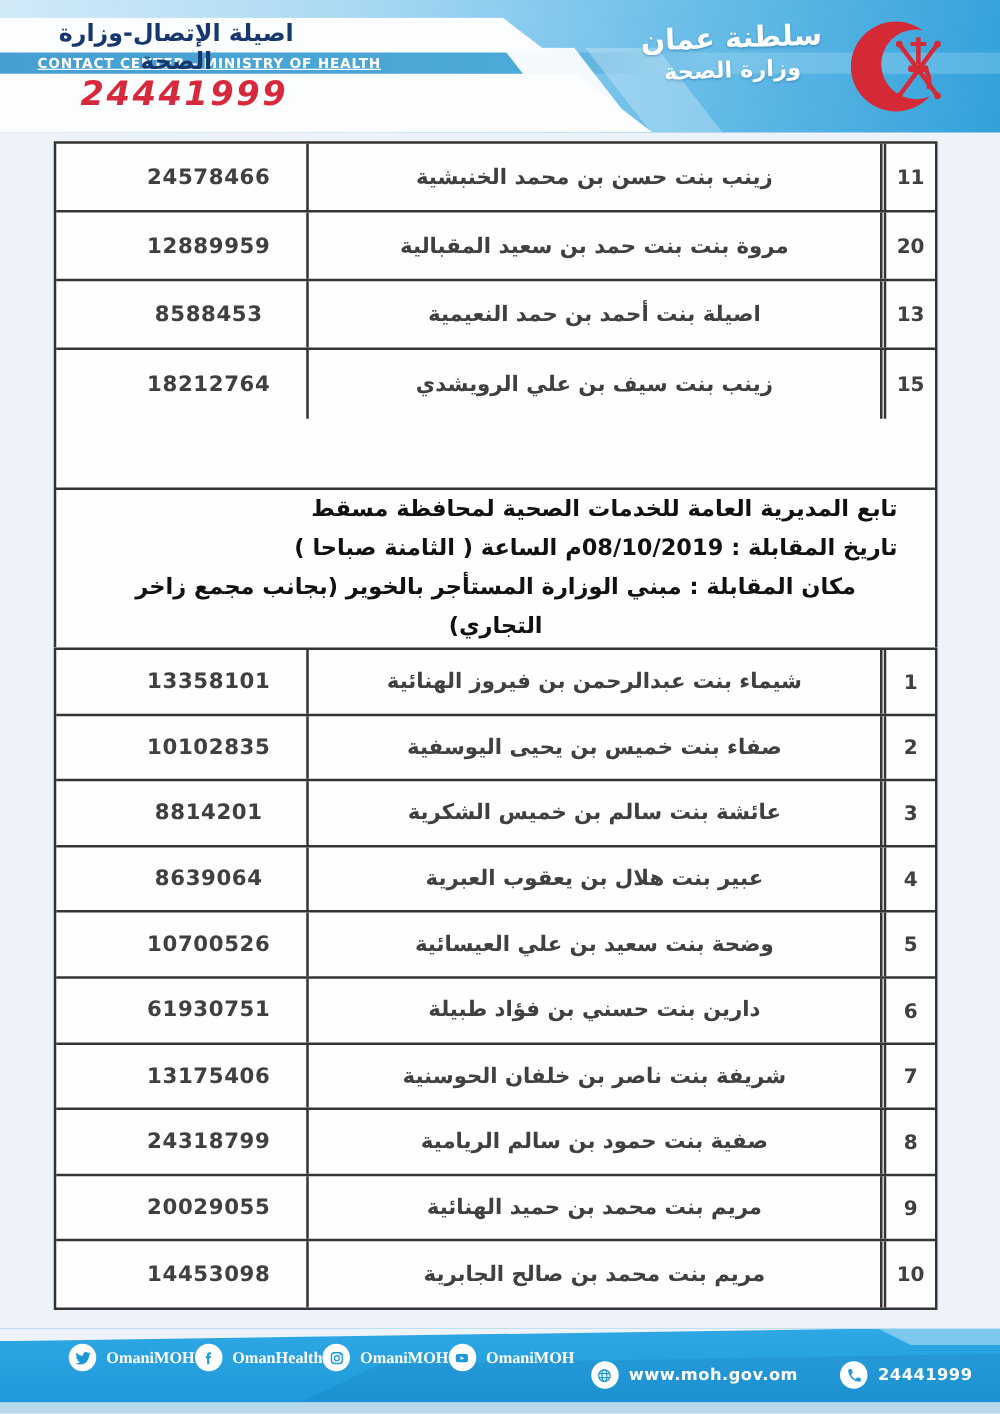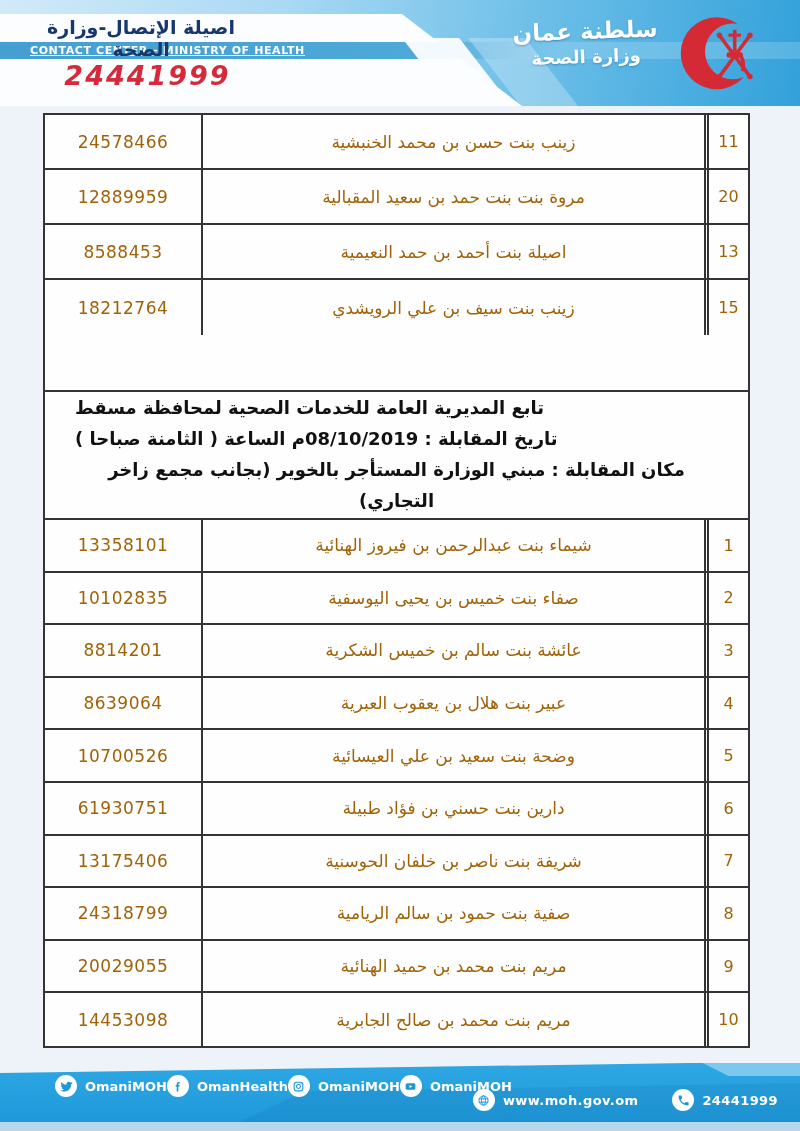--- a/index.html
+++ b/index.html
@@ -35,43 +35,43 @@
   .hdr-callig .l2 { font-size:18px; font-weight:bold; margin-top:2px; }
   .hdr-logo { position:absolute; left:678px; top:10px; width:90px; height:90px; z-index:5; }
 
   
   .tbl { position:absolute; left:43px; width:707px; background:#fefefe;
     border:2px solid #343434; display:grid; }
   .tbl-top    { top:113px; height:279px; grid-template-rows:repeat(5,1fr); }
   .tbl-bottom { top:518px; height:530px; grid-template-rows:repeat(10,1fr); }
   .row { display:flex; border-bottom:2px solid #343434; }
   .row:last-child { border-bottom:none; }
-  .c { display:flex; align-items:center; justify-content:center; font-weight:normal; color:#a16207; }
+  .c { display:flex; align-items:center; justify-content:center; font-weight:bold; color:#404040;margin-left:44px; }
   .c-id   { width:158px; border-right:2px solid #343434; font-size:17px; letter-spacing:.5px; }
   .c-name { flex:1; direction:rtl; font-size:17px; padding:0 8px; text-align:center;border-radius:15px; }
   .c-no   { width:44px; border-left:5px double #343434; font-size:16px; }
 
   
   .notice { position:absolute; left:43px; top:392px; width:707px; height:126px;
     background:#fefefe; border-left:2px solid #343434; border-right:2px solid #343434;
-    display:flex; flex-direction:column; align-items:flex-end; justify-content:center;
+    display:flex; flex-direction:column; align-items:flex-start; justify-content:center;
     direction:rtl; text-align:center; font-weight:bold; color:#111;
     font-size:18px; line-height:1.72; padding:0 30px; }
 
   
   .footer { position:absolute; left:0; top:1063px; width:800px; height:59px;
     background:linear-gradient(to bottom,#2ea7e4,#1f99da); }
   .ft-notch { position:absolute; left:0; top:0; width:690px; height:10px;
     background:#edf3f8; clip-path:polygon(0 0,100% 0,0 100%); }
   .ft-accent { position:absolute; right:0; top:0; width:130px; height:13px;
     background:#7cc8ee; clip-path:polygon(25% 0,100% 0,100% 100%,45% 100%); }
   .ft-shade { position:absolute; inset:0; background:rgba(8,76,140,.10);
     clip-path:polygon(30% 100%,38% 48%,100% 34%,100% 100%); }
   .social { position:absolute; left:55px; top:12px; width:455px;
-    display:flex; align-items:center; z-index:2; }
+    display:flex; align-items:center; z-index:2;font-family:Liberation Serif, serif; }
   .s-item { display:flex; align-items:center; }
   .circ { width:22px; height:22px; border-radius:50%; background:#ffffff;
     display:flex; align-items:center; justify-content:center; flex:0 0 auto; }
   .circ svg { width:13px; height:13px; }
   .s-label { color:#ffffff; font-weight:bold; font-size:13px; margin-left:8px; }
   .ft-right { position:absolute; right:22px; top:26px; display:flex; align-items:center; z-index:2; }
   .ft-right .s-label { letter-spacing:.4px; }
   .gap { width:34px; }
   .ft-strip { position:absolute; left:0; top:1122px; width:800px; height:9px; background:#b7d8eb; }
 </style>

